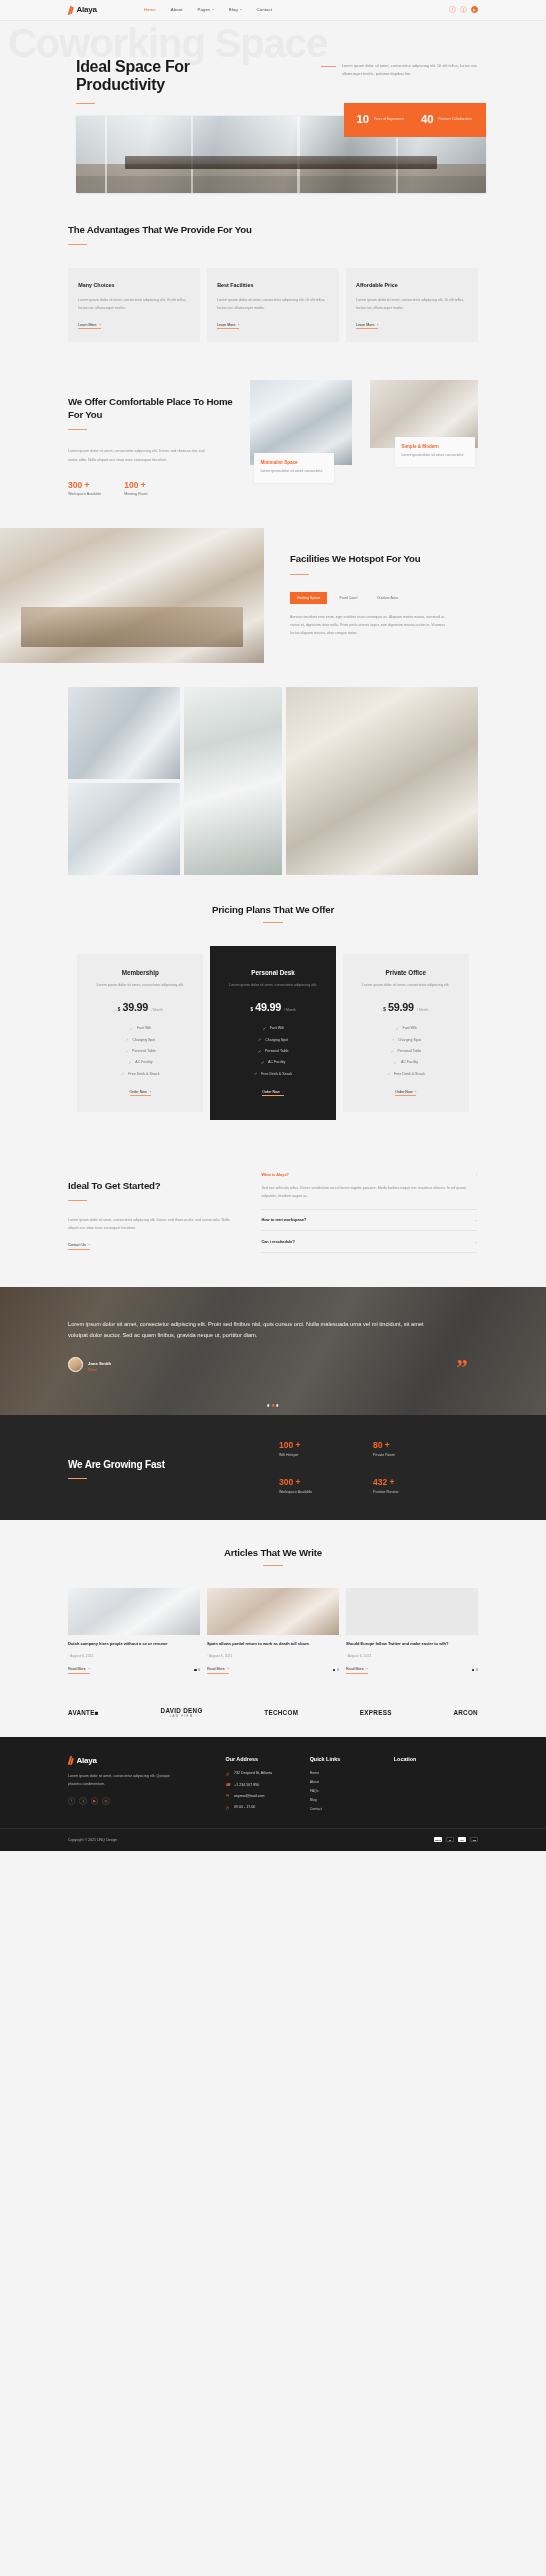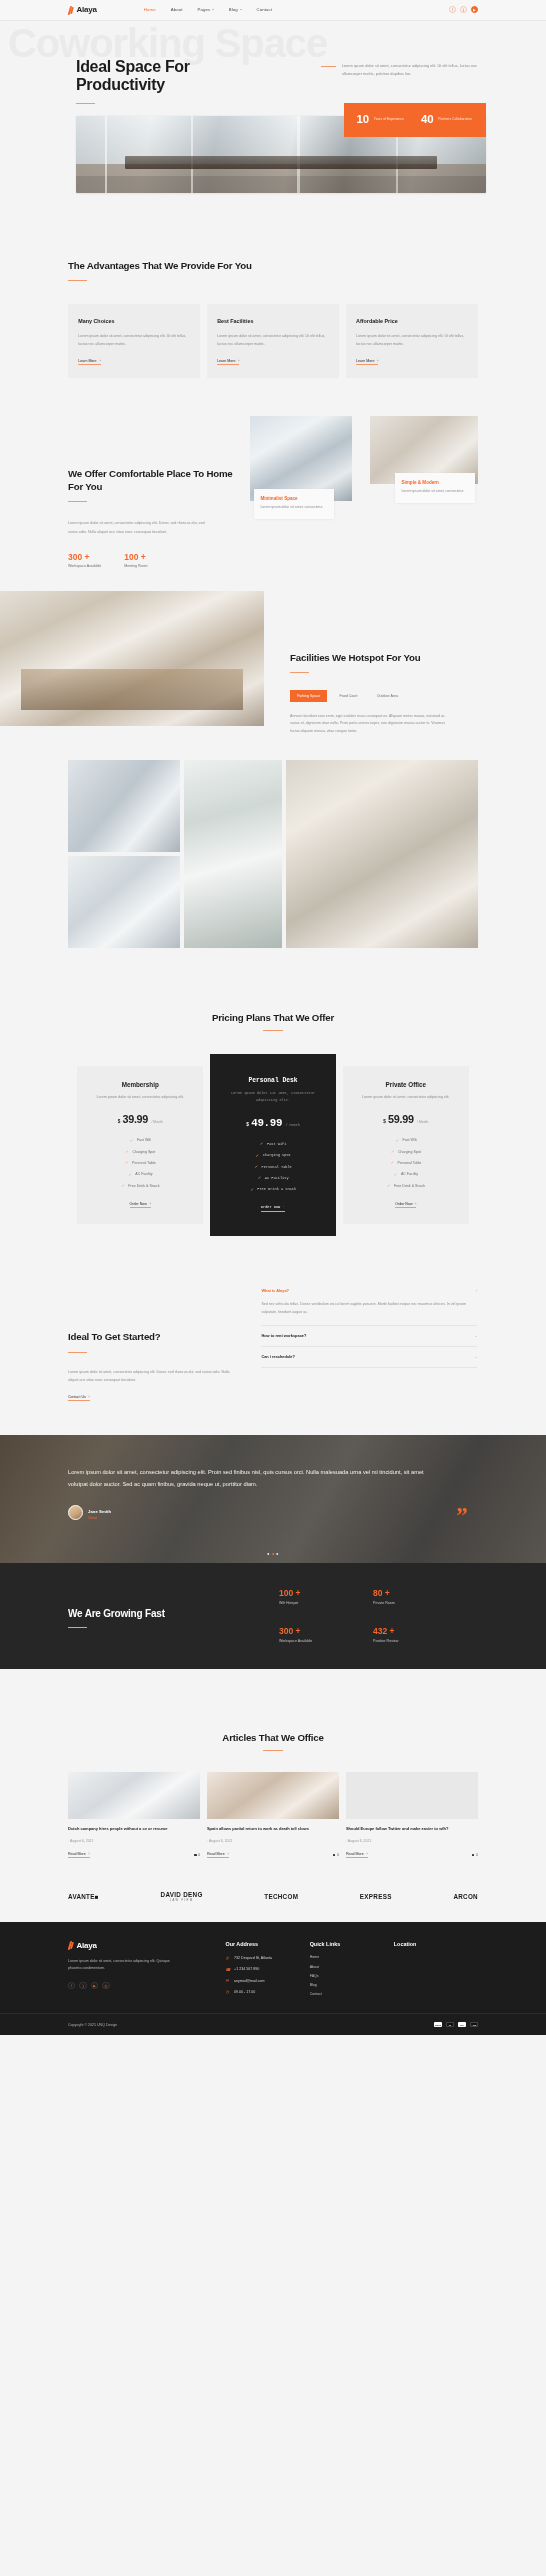--- a/index.html
+++ b/index.html
@@ -78,21 +78,21 @@
   .stat-band {
     position:absolute; top:-13.7px; right:0; width:142px; height:34px; background:#f4682a;
     display:flex; align-items:center; padding-left:12.5px; gap:17px;
   }
   .stat-item { display:flex; align-items:center; gap:4.6px; }
   .stat-num { font-size:11.4px; font-weight:800; color:#fff; line-height:1; }
   .stat-lab { font-size:3.4px; color:#ffe3d5; line-height:1.7; }
 
   
   .sec { width:410px; margin:0 auto; }
-  .h2 { font-size:9.7px; font-weight:800; line-height:1.28; color:#1c1c1c; letter-spacing:-0.2px;margin-top:36px; }
+  .h2 { font-size:9.7px; font-weight:800; line-height:1.28; color:#1c1c1c; letter-spacing:-0.2px; }
   .h2.center { text-align:center; }
   .rule-c { width:19.3px; height:1.1px; background:#f09a6e; margin:5.7px auto 0; }
 
   
   .advantages { padding:27px 0 19.3px; }
   .adv-cards { display:flex; gap:6.8px; margin-top:23px; }
   .adv-card { flex:1; background:#ededed; padding:13.7px 10.2px 12.5px; }
   .adv-t { font-size:5.4px; font-weight:700; color:#1c1c1c; }
   .adv-p { font-size:3.6px; color:#8e8e8e; line-height:2.2; margin-top:9px; }
   .lmore { display:inline-flex; align-items:center; gap:2.8px; margin-top:10.2px;
@@ -146,21 +146,21 @@
   .g-img { border-radius:0.6px; }
   .ga { height:92px; background:linear-gradient(130deg,#dfe4e8,#bcc6cd 45%,#eef1f3 70%,#a8b3ba); }
   .gb { height:92px; background:linear-gradient(140deg,#eceff1,#cdd5da 40%,#f3f5f6 65%,#b2bcc2); }
   .gc { width:98px; height:188px; background:linear-gradient(165deg,#eef0ef,#cfd8d4 30%,#f4f5f4 55%,#adb8b3 100%); }
   .gd { width:192px; height:188px; background:linear-gradient(150deg,#d9d4cb,#efeae2 25%,#c2bbae 55%,#f0ece5 78%,#b3aa9a); }
 
   
   .pricing { padding:28.4px 0 19.3px; }
   .price-cards { display:flex; align-items:center; justify-content:center; gap:6.8px; margin-top:23px; }
   .pcard { width:126px; background:#ededed; padding:15px 11.4px 16px; text-align:center; }
-  .pcard.dark { background:#1e1e1e; color:#fff; padding:23px 11.4px 24px;font-family:Liberation Mono, monospace; }
+  .pcard.dark { background:#1e1e1e; color:#fff; padding:23px 11.4px 24px; }
   .p-t { font-size:6.3px; font-weight:700; color:#1c1c1c; }
   .pcard.dark .p-t { color:#fff; }
   .p-d { font-size:3.6px; color:#8e8e8e; line-height:2; margin-top:5.7px; }
   .p-price { margin-top:12.5px; display:flex; align-items:baseline; justify-content:center; gap:2.3px; }
   .p-cur { font-size:4.6px; font-weight:700; }
   .p-val { font-size:10.8px; font-weight:800; letter-spacing:-0.3px; }
   .p-per { font-size:3.4px; color:#9a9a9a; margin-left:1.1px; }
   .p-list { margin-top:12.5px; display:flex; flex-direction:column; gap:6.3px; align-items:center; }
   .p-li { font-size:3.6px; color:#6f6f6f; display:flex; align-items:center; gap:4px; }
   .pcard.dark .p-li { color:#cfcfcf; }
@@ -597,21 +597,21 @@
         </div>
         <div>
           <div class="gs-n">432 +</div>
           <div class="gs-l">Positive Review</div>
         </div>
       </div>
     </div>
   </div>
 
   <div class="sec articles">
-    <div class="h2 center">Articles That We Office</div>
+    <div class="h2 center">Articles That We Write</div>
     <div class="rule-c"></div>
     <div class="art-cards">
       <div class="art">
         <div class="art-img ai1"></div>
         <div class="art-t">Dutch company hires people without a cv or resume</div>
         <div class="art-meta">· <span>August 6, 2021</span></div>
         <div class="art-foot">
           <span class="art-read">
               <span>Read More</span>
               <span class="chev">›</span>

